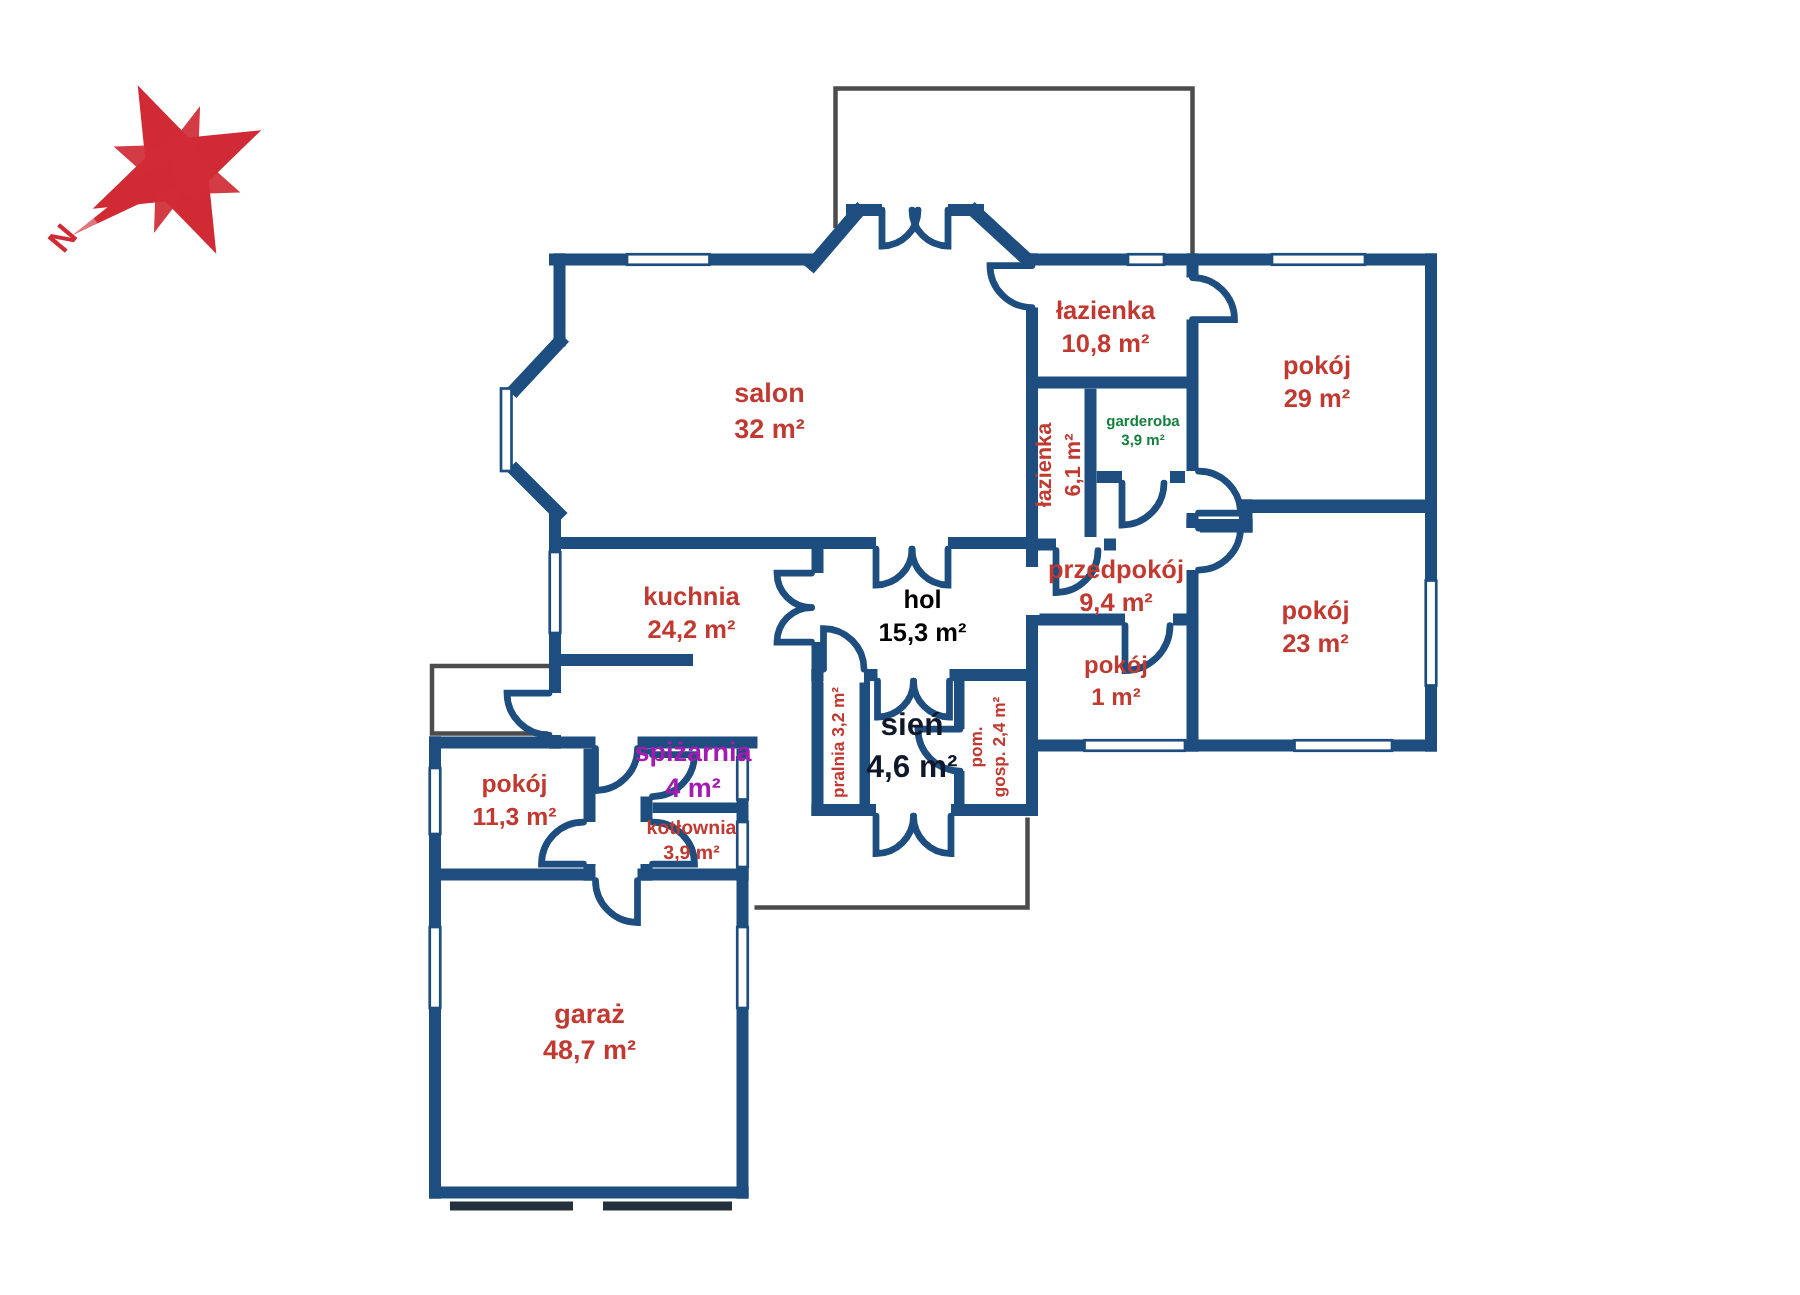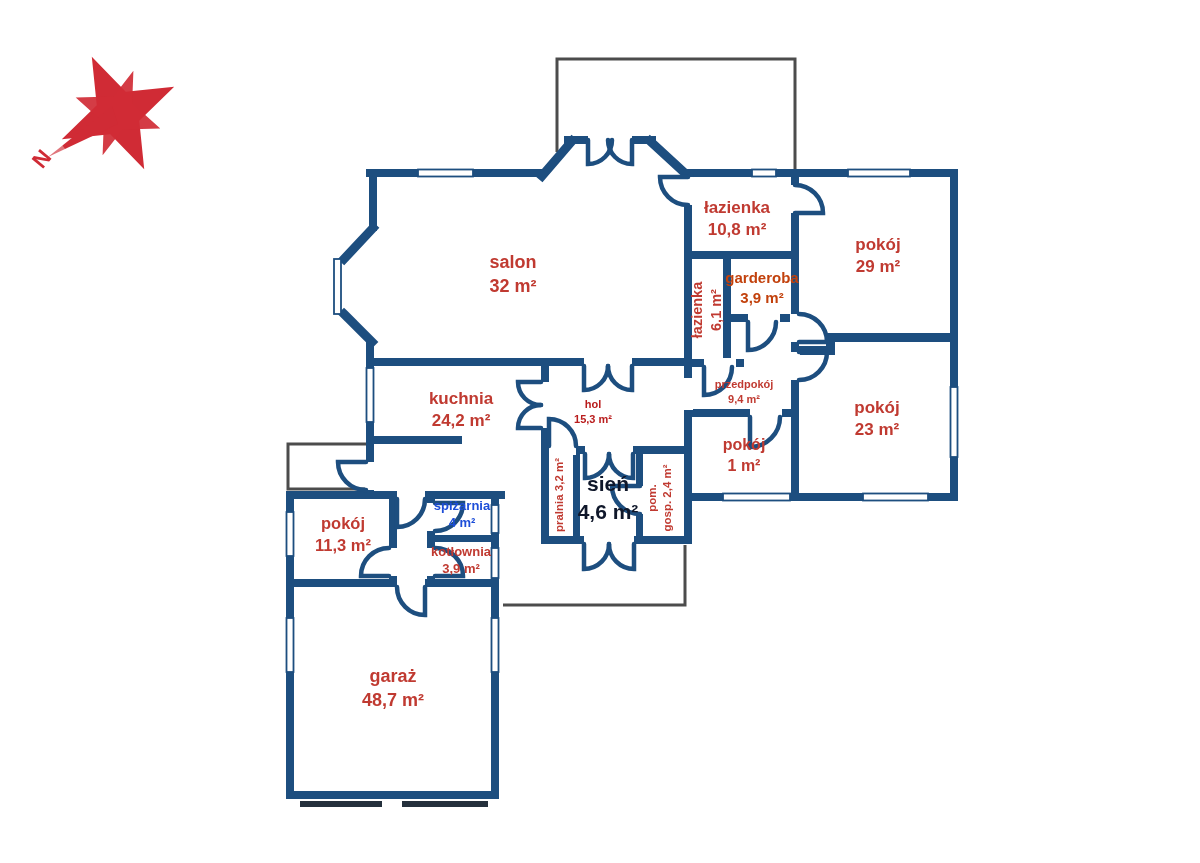--- a/index.html
+++ b/index.html
@@ -155,58 +155,58 @@
         <span class="rarea">32 m²</span>
       </div>
       <div class="room-label" style="left: 737px; top: 219px; font-size: 17px; color: rgb(192, 58, 49); transform: translate(-50%, -50%);">
         <span class="rname">łazienka</span>
         <span class="rarea">10,8 m²</span>
       </div>
       <div class="room-label" style="left: 878px; top: 256px; font-size: 17px; color: rgb(192, 58, 49); transform: translate(-50%, -50%);">
         <span class="rname">pokój</span>
         <span class="rarea">29 m²</span>
       </div>
-      <div class="room-label" style="left: 762px; top: 288px; font-size: 15px; color: #c2410c; transform: translate(-50%, -50%);">
+      <div class="room-label" style="left: 762px; top: 288px; font-size: 10px; color: #15803d; transform: translate(-50%, -50%);">
         <span class="rname">garderoba</span>
         <span class="rarea">3,9 m²</span>
       </div>
       <div class="room-label" style="left: 707px; top: 310px; font-size: 14.5px; color: rgb(192, 58, 49); transform: translate(-50%, -50%) rotate(-90deg);">
         <span class="rname">łazienka</span>
         <span class="rarea">6,1 m²</span>
       </div>
-      <div class="room-label" style="left: 744px; top: 392px; font-size: 11px; color: rgb(192, 58, 49); transform: translate(-50%, -50%);">
+      <div class="room-label" style="left: 744px; top: 392px; font-size: 17px; color: rgb(192, 58, 49); transform: translate(-50%, -50%);">
         <span class="rname">przedpokój</span>
         <span class="rarea">9,4 m²</span>
       </div>
       <div class="room-label" style="left: 877px; top: 419px; font-size: 17px; color: rgb(192, 58, 49); transform: translate(-50%, -50%);">
         <span class="rname">pokój</span>
         <span class="rarea">23 m²</span>
       </div>
       <div class="room-label" style="left: 744px; top: 455px; font-size: 16px; color: rgb(192, 58, 49); transform: translate(-50%, -50%);">
         <span class="rname">pokój</span>
         <span class="rarea">1 m²</span>
       </div>
-      <div class="room-label" style="left: 593px; top: 412px; font-size: 11px; color: #b91c1c; transform: translate(-50%, -50%);">
+      <div class="room-label" style="left: 615px; top: 412px; font-size: 17px; color: #000000; transform: translate(-50%, -50%);">
         <span class="rname">hol</span>
         <span class="rarea">15,3 m²</span>
       </div>
       <div class="room-label" style="left: 461px; top: 410px; font-size: 17px; color: rgb(192, 58, 49); transform: translate(-50%, -50%);">
         <span class="rname">kuchnia</span>
         <span class="rarea">24,2 m²</span>
       </div>
       <div class="room-label" style="left: 608px; top: 498px; font-size: 21px; color: #0f172a; transform: translate(-50%, -50%);">
         <span class="rname">sień</span>
         <span class="rarea">4,6 m²</span>
       </div>
       <div class="room-label inline" style="left: 560px; top: 495px; font-size: 11.5px; color: rgb(192, 58, 49); transform: translate(-50%, -50%) rotate(-90deg);"><span class="rname">pralnia</span><span class="rarea"> 3,2 m²</span></div>
       <div class="room-label" style="left: 660px; top: 498px; font-size: 11.5px; color: rgb(192, 58, 49); transform: translate(-50%, -50%) rotate(-90deg);">
         <span class="rname">pom.</span>
         <span class="rarea">gosp. 2,4 m²</span>
       </div>
-      <div class="room-label" style="left: 462px; top: 514px; font-size: 13px; color: #1d4ed8; transform: translate(-50%, -50%);">
+      <div class="room-label" style="left: 462px; top: 514px; font-size: 18px; color: #a21caf; transform: translate(-50%, -50%);">
         <span class="rname">spiżarnia</span>
         <span class="rarea">4 m²</span>
       </div>
       <div class="room-label" style="left: 461px; top: 560px; font-size: 13px; color: rgb(192, 58, 49); transform: translate(-50%, -50%);">
         <span class="rname">kotłownia</span>
         <span class="rarea">3,9 m²</span>
       </div>
       <div class="room-label" style="left: 343px; top: 535px; font-size: 16.5px; color: rgb(192, 58, 49); transform: translate(-50%, -50%);">
         <span class="rname">pokój</span>
         <span class="rarea">11,3 m²</span>

